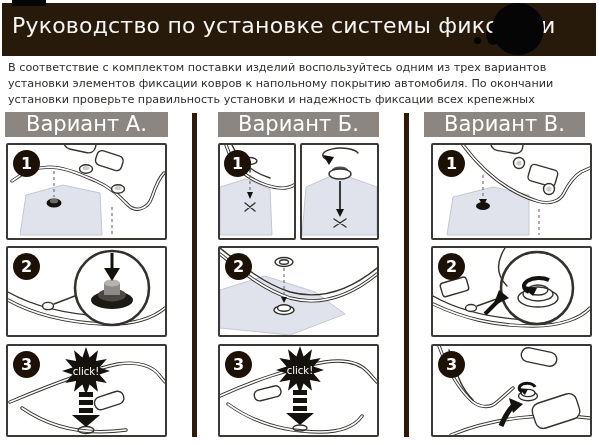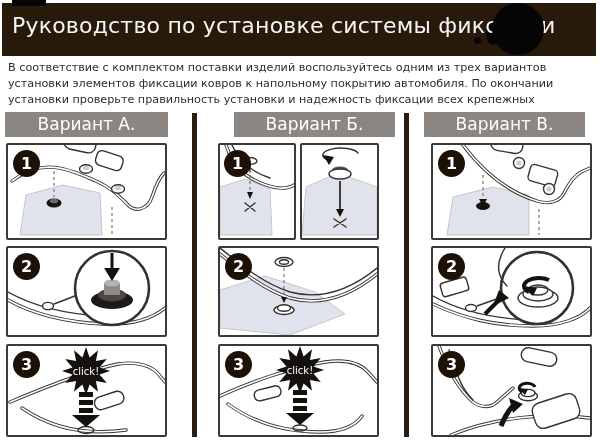--- a/index.html
+++ b/index.html
@@ -6,21 +6,21 @@
   body{width:600px;height:445px;position:relative;background:#ffffff;
        font-family:"DejaVu Sans","Liberation Sans",sans-serif;overflow:hidden;}
   .abs{position:absolute;}
   .titlebar{left:2px;top:3px;width:594px;height:53px;background:#281a0b;}
   .title-text{left:12px;top:13px;font-size:22px;color:#f7f6f4;letter-spacing:.2px;white-space:nowrap;}
   .top-strip{left:12px;top:0;width:34px;height:6px;background:#050505;}
   .logo-big{left:492px;top:3px;width:52px;height:52px;border-radius:50%;background:#050505;}
   .logo-bump{left:484px;top:20px;width:14px;height:22px;border-radius:50%;background:#050505;}
   .logo-dot{left:472px;top:34px;width:7px;height:7px;border-radius:50%;background:#050505;}
   .intro{left:8px;top:60px;width:586px;font-size:11.2px;line-height:1.43;color:#2e2d2b;}
-  .variant-bar{top:112px;height:25px;background:#8b8682;color:#ffffff;font-size:17px;
+  .variant-bar{top:112px;height:25px;background:#8b8682;color:#ffffff;font-size:21px;
                text-align:center;line-height:25px;}
   .divider{top:113px;height:324px;width:5px;background:#2b1c0e;}
   .panel{background:#ffffff;border:2px solid #3b3835;border-radius:2px;box-sizing:border-box;overflow:hidden;}
   .panel svg{display:block;width:100%;height:100%;}
   .badge{width:27px;height:27px;border-radius:50%;background:#1d1106;color:#ffffff;
          font-size:16px;font-weight:bold;text-align:center;line-height:27px;z-index:3;}
   
   .ln{fill:none;stroke:#35322e;stroke-width:3.4;stroke-linecap:round;stroke-linejoin:round;}
   .lw{fill:none;stroke:#ffffff;stroke-width:1.6;stroke-linecap:round;stroke-linejoin:round;}
   .th{fill:none;stroke:#35322e;stroke-width:1.4;stroke-linecap:round;stroke-linejoin:round;}
@@ -37,21 +37,21 @@
   <div class="abs logo-bump"></div>
   <div class="abs logo-dot"></div>
 </div>
 <div class="abs top-strip"></div>
 <div class="abs title-text">Руководство по установке системы фиксации</div>
 <div class="abs logo-big"></div>
 
 <div class="abs intro">В соответствие с комплектом поставки изделий воспользуйтесь одним из трех вариантов установки элементов фиксации ковров к напольному покрытию автомобиля. По окончании установки проверьте правильность установки и надежность фиксации всех крепежных элементов.</div>
 
 <div class="abs variant-bar" style="left:5px;width:163px;">Вариант А.</div>
-<div class="abs variant-bar" style="left:218px;width:161px;margin-left:16px;">Вариант Б.</div>
+<div class="abs variant-bar" style="left:218px;width:161px;">Вариант Б.</div>
 <div class="abs variant-bar" style="left:424px;width:161px;">Вариант В.</div>
 
 <div class="abs divider" style="left:192px;"></div>
 <div class="abs divider" style="left:404px;"></div>
 
 <div class="abs panel" style="left:6px;top:143px;width:161px;height:97px;">
   <svg viewBox="0 0 157 93" preserveAspectRatio="none">
     <polygon class="carpet" points="18,50 55,40 92,48 94,90 12,90"></polygon>
     <path class="dash" d="M46,26 L46,52 M104,62 L104,90"></path>
     <ellipse cx="46" cy="58" rx="7.5" ry="4.5" class="dk"></ellipse>

